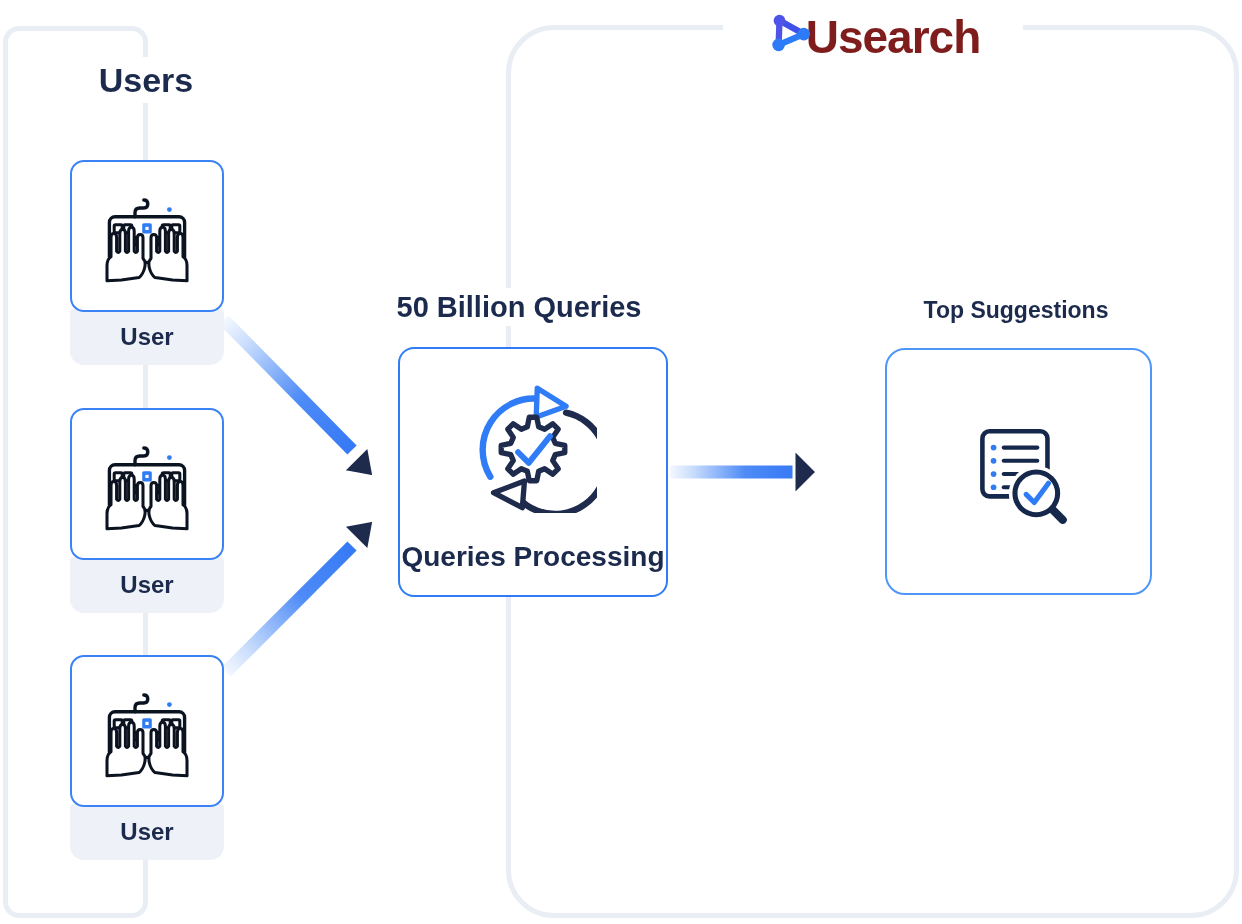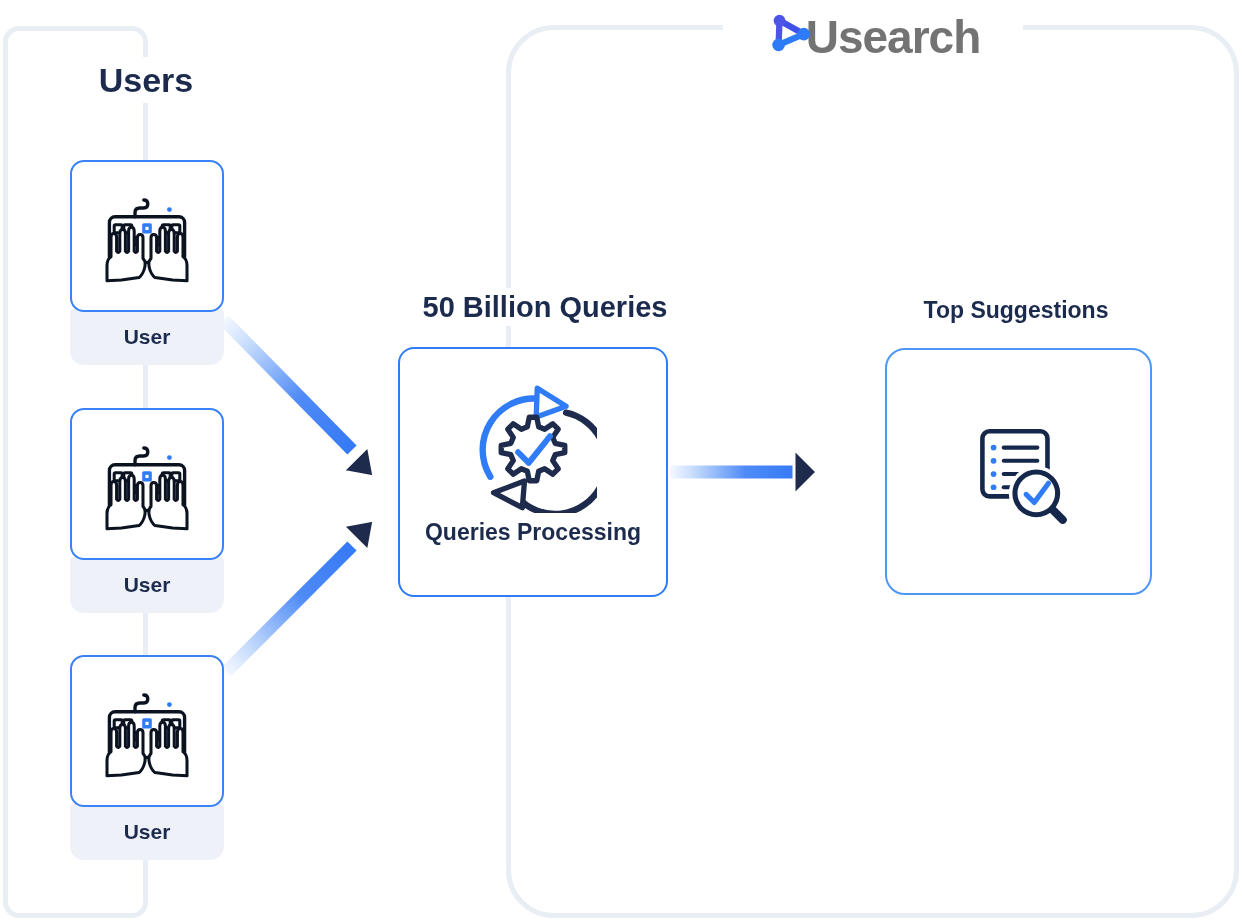--- a/index.html
+++ b/index.html
@@ -22,51 +22,51 @@
   .users-label{
     position:absolute;left:66px;top:57px;width:160px;height:46px;background:#fff;z-index:3;
     display:flex;align-items:center;justify-content:center;
     font-size:34px;font-weight:700;
   }
   .logo-box{
     position:absolute;left:723px;top:2px;width:300px;height:70px;background:#fff;z-index:3;
     display:flex;align-items:center;justify-content:center;
   }
   .logo-icon{position:relative;z-index:2;margin-right:-14px;margin-top:-4px;}
-  .logo-text{position:relative;z-index:1;font-size:46px;font-weight:800;color:#737373;letter-spacing:-1px;}
+  .logo-text{position:relative;z-index:1;font-size:46px;font-weight:800;color:#7f1d1d;letter-spacing:-1px;}
   .queries-title{
-    position:absolute;left:395px;top:288px;width:300px;height:38px;background:#fff;z-index:3;
+    position:absolute;left:369px;top:288px;width:300px;height:38px;background:#fff;z-index:3;
     display:flex;align-items:center;justify-content:center;
     font-size:29px;font-weight:700;
   }
   .suggestions-title{
     position:absolute;left:866px;top:292px;width:300px;height:36px;z-index:3;
     display:flex;align-items:center;justify-content:center;
     font-size:23px;font-weight:700;text-align:center;
   }
   
   .user-card{position:absolute;left:70px;width:154px;z-index:3;}
   .user-card.c1{top:160px}.user-card.c2{top:408px}.user-card.c3{top:655px}
   .user-icon-box{
     position:relative;z-index:2;height:152px;background:#fff;box-sizing:border-box;
     border:2.5px solid #3B82F6;border-radius:14px;
     display:flex;align-items:center;justify-content:center;
   }
   .user-footer{
     height:56px;margin-top:-3px;background:#EEF2F8;border-radius:4px 4px 14px 14px;
     display:flex;align-items:center;justify-content:center;
-    font-size:21px;font-weight:600;
+    font-size:24px;font-weight:600;
   }
   
   .queries-box{
     position:absolute;left:398px;top:347px;width:270px;height:250px;box-sizing:border-box;
     background:#fff;border:2.5px solid #2F7CF6;border-radius:16px;z-index:3;
     display:flex;flex-direction:column;align-items:center;padding-top:36px;
   }
-  .queries-box .box-label{margin-top:6px;font-size:23px;font-weight:600;}
+  .queries-box .box-label{margin-top:28px;font-size:28px;font-weight:600;}
   .suggestions-box{
     position:absolute;left:885px;top:348px;width:267px;height:247px;box-sizing:border-box;
     background:#fff;border:2.5px solid #4E97F9;border-radius:20px;z-index:3;
     display:flex;align-items:center;justify-content:center;
   }
   .hidden-defs{position:absolute;width:0;height:0;overflow:hidden;}
 </style>
 </head>
 <body>
 

